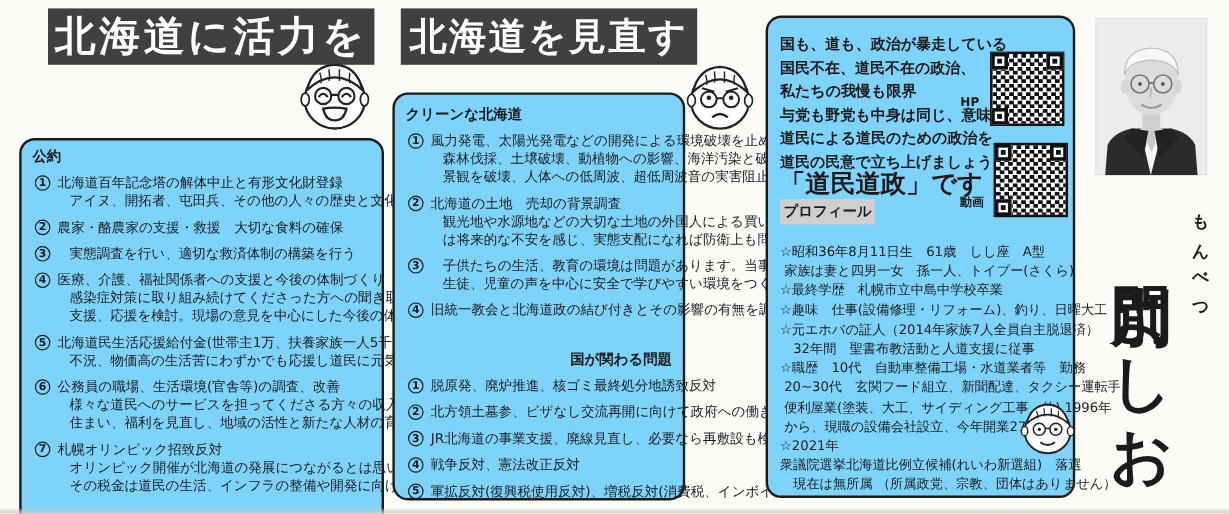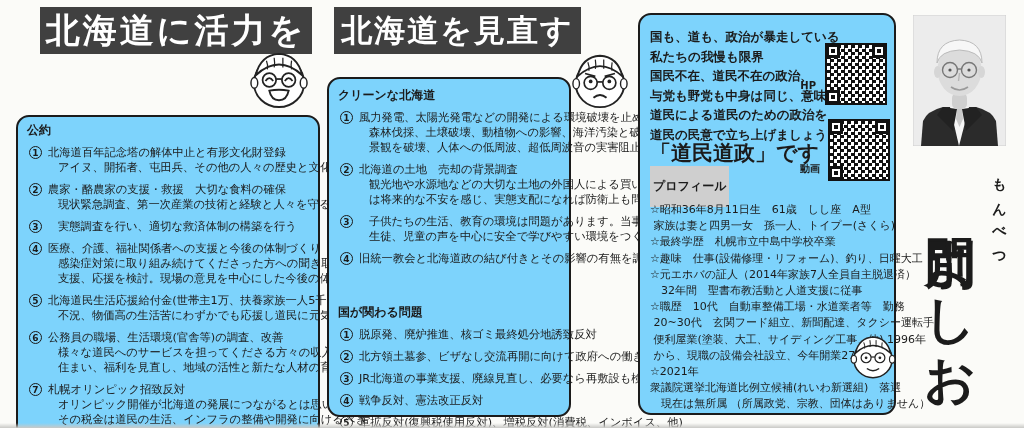--- a/index.html
+++ b/index.html
@@ -29,39 +29,39 @@
 
   .sec-header { font-weight:bold; font-size:12px; line-height:15px; }
   .item { display:flex; margin-top:7px; }
   .num {
     flex:none; width:13px; height:13px; margin:1px 6px 0 2px;
     border:1.3px solid #1b1b1b; border-radius:50%;
     font-size:9px; line-height:12px; text-align:center; font-weight:bold;
   }
   .lines { font-size:11.3px; line-height:15px; white-space:pre; }
   .lines .cont { padding-left:10px; }
-  #mid-s2-header { margin-top:39px; }
+  #mid-s2-header { margin-top:26px;text-align:right; }
 
   
   #right-box .abs { position:absolute; }
   #intro { left:10px; top:12px; width:178px; font-size:12.5px; font-weight:bold; line-height:19.5px; white-space:nowrap; }
   .qr {
     position:absolute; border:2px solid #111; background:
       repeating-conic-gradient(#111 0 25%, #fff 0 50%) 0 0 / 7px 7px;
   }
   .qr .eye { position:absolute; width:14px; height:14px; border:3px solid #111; background:#fff; }
   .qr .eye::after { content:""; position:absolute; left:2px; top:2px; width:4px; height:4px; background:#111; }
   .qr .eye.tl { left:-1px; top:-1px; } .qr .eye.tr { right:-1px; top:-1px; } .qr .eye.bl { left:-1px; bottom:-1px; }
   #qr-hp    { right:7px;  top:28px;  width:62px; height:62px; }
   #qr-video { right:4px;  top:104px; width:62px; height:62px; }
   .qr-label { position:absolute; font-size:10px; font-weight:bold;margin-top:29px; }
   #hp-label    { right:78px; top:36px; }
   #video-label { right:74px; top:118px; }
   #headline { left:10px; top:124px; font-size:21px; font-weight:bold; white-space:nowrap; }
-  #profile-header { left:10px; top:151px; font-size:12px; font-weight:bold; background:#cfcfcf; padding:12px 3px; }
+  #profile-header { left:10px; top:151px; font-size:12px; font-weight:bold; background:#cfcfcf; padding:2px 3px; }
   #profile { left:10px; top:169px; width:240px; font-size:11px; line-height:16.2px; white-space:pre;margin-top:18px; }
 
   
   .face { position:absolute; z-index:3; }
 
   
   #photo { position:absolute; left:913px; top:15px; width:93px; height:131px; }
   #name-furigana {
     position:absolute; left:991px; top:168px; height:120px;
     writing-mode:vertical-rl; text-orientation:upright;
@@ -84,21 +84,21 @@
 
 <div class="box" id="left-box">
   <div class="sec-header">公約</div>
   <div id="left-items">
       <div class="item">
         <span class="num">1</span>
         <div class="lines"><div>北海道百年記念塔の解体中止と有形文化財登録</div><div class="cont">アイヌ、開拓者、屯田兵、その他の人々の歴史と文化を守る</div></div>
       </div>
       <div class="item">
         <span class="num">2</span>
-        <div class="lines"><div>農家・酪農家の支援・救援　大切な食料の確保</div><div class="cont">現状緊急調査、第一次産業の技術と経験と人々を守る</div></div>
+        <div class="lines"><div>農家・酪農家の支援・救援　大切な食料の確保</div></div>
       </div>
       <div class="item">
         <span class="num">3</span>
         <div class="lines"><div class="cont">実態調査を行い、適切な救済体制の構築を行う</div></div>
       </div>
       <div class="item">
         <span class="num">4</span>
         <div class="lines"><div>医療、介護、福祉関係者への支援と今後の体制づくり</div><div class="cont">感染症対策に取り組み続けてくださった方への聞き取りをし</div><div class="cont">支援、応援を検討。現場の意見を中心にした今後の体制作り</div></div>
       </div>
       <div class="item">
@@ -157,22 +157,22 @@
       <div class="item">
         <span class="num">5</span>
         <div class="lines"><div>軍拡反対(復興税使用反対)、増税反対(消費税、インボイス、他)</div></div>
       </div>
     </div>
 </div>
 
 <div class="box" id="right-box">
   <div class="abs" id="intro">
       <div>国も、道も、政治が暴走している</div>
+      <div>国民不在、道民不在の政治、</div>
       <div>私たちの我慢も限界</div>
-      <div>国民不在、道民不在の政治、</div>
       <div>与党も野党も中身は同じ、意味がない</div>
       <div>道民による道民のための政治を</div>
       <div>道民の民意で立ち上げましょう。</div>
     </div>
 
   <div class="qr-label" id="hp-label">HP</div>
   <div class="qr" id="qr-hp">
     <div class="eye tl"></div>
     <div class="eye tr"></div>
     <div class="eye bl"></div>

